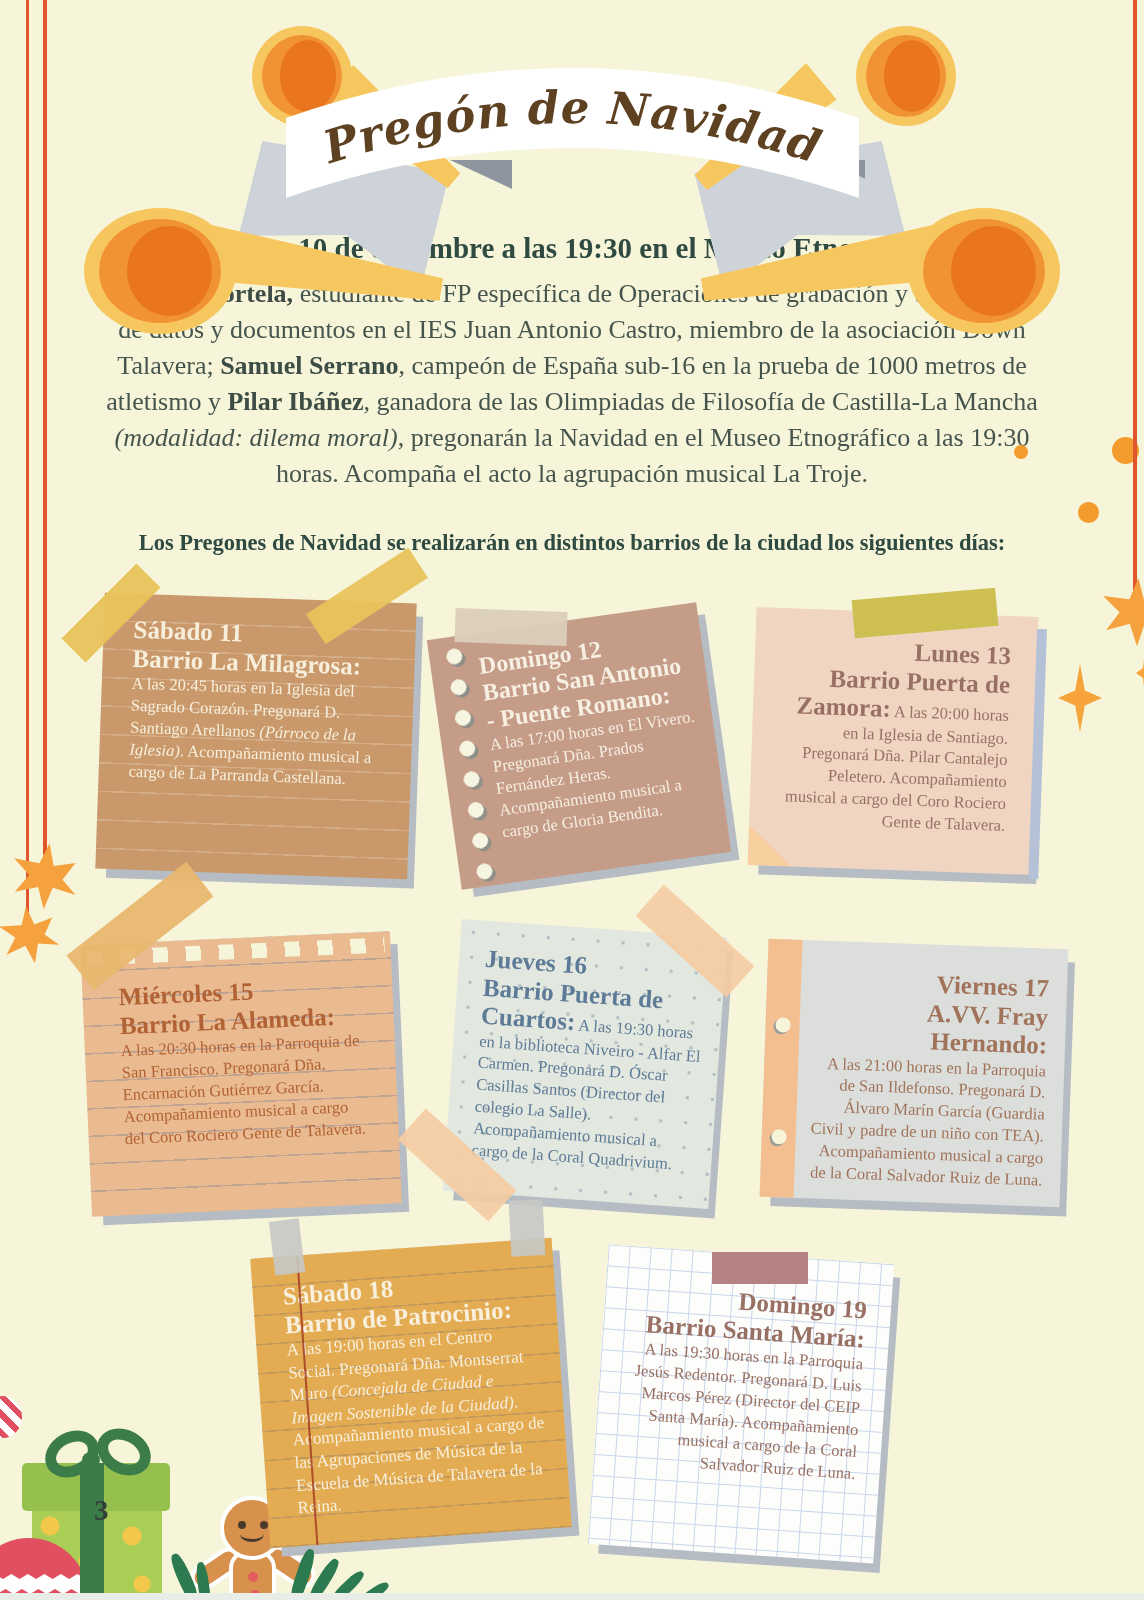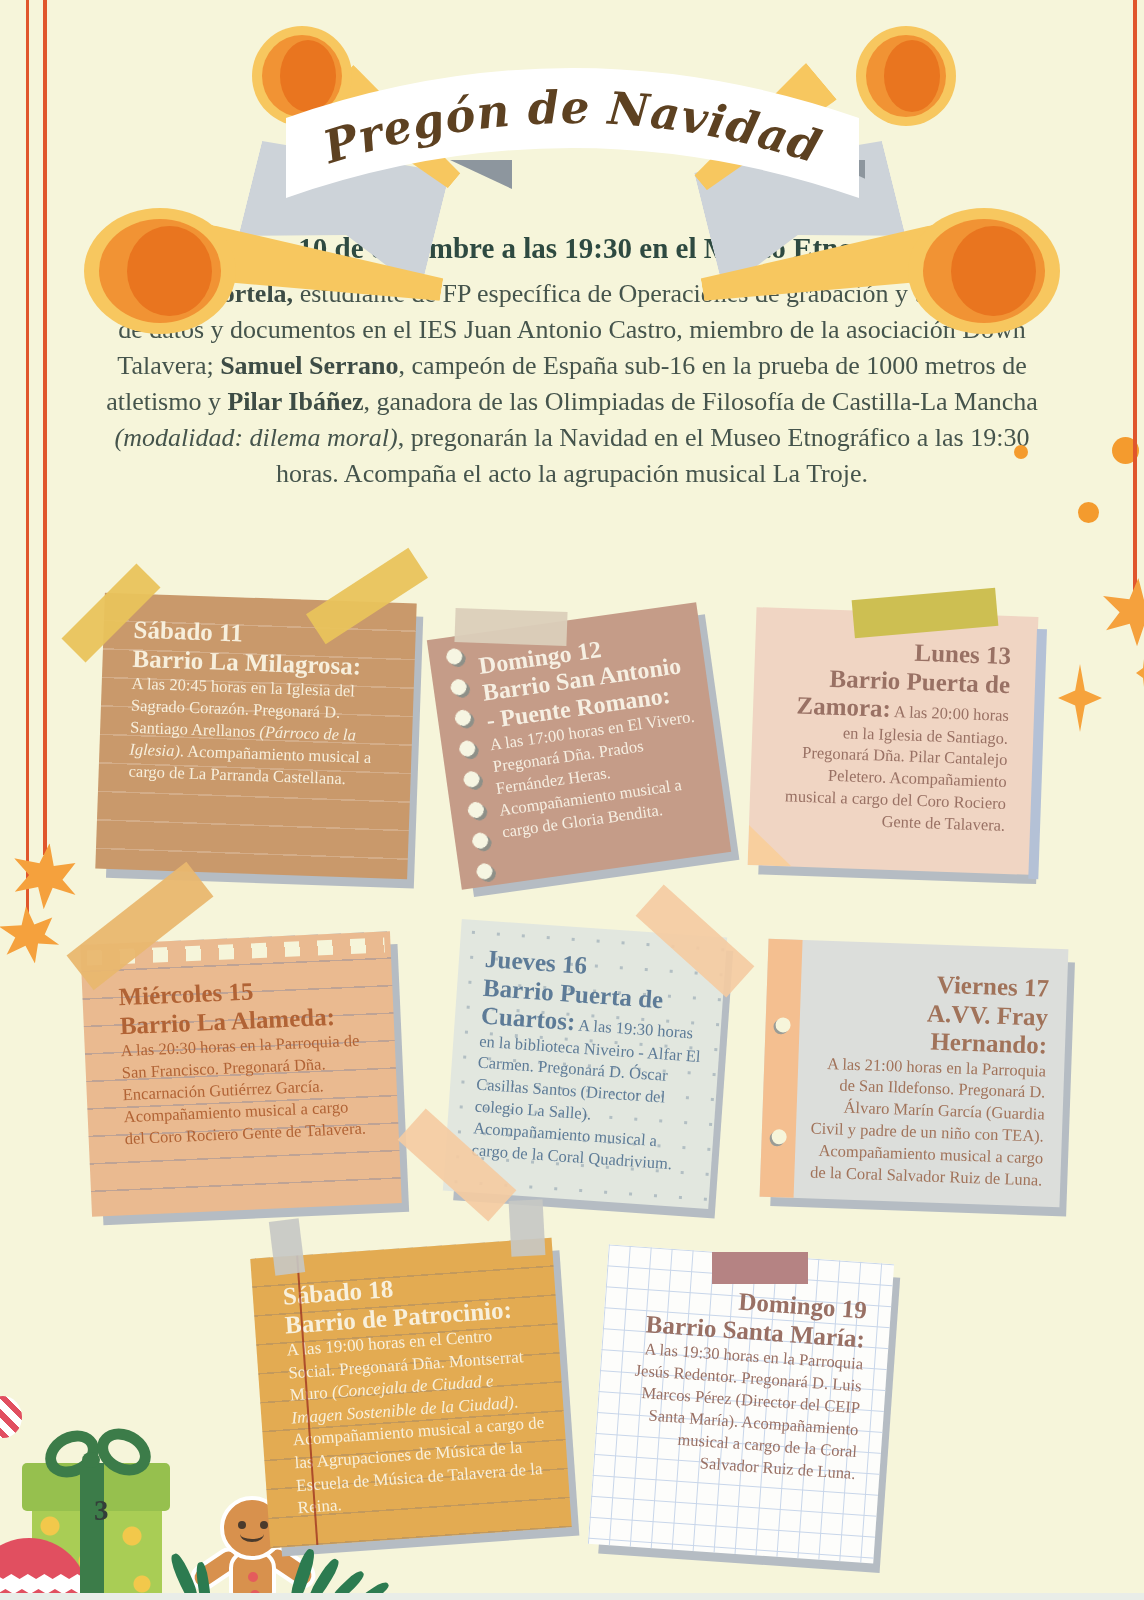--- a/index.html
+++ b/index.html
@@ -195,20 +195,21 @@
     <path d="M415,104 L353,133 L353,104 Z" fill="#8d969e" transform="translate(545,0) scale(-1,1) translate(-415,0)"></path>
     <path d="M6,142 Q292,42 579,142 L579,62 Q292,-38 6,62 Z" fill="#ffffff"></path>
     <path id="arc-line" d="M26,116 Q292,18 559,116" fill="none"></path>
     <text font-size="45">
       <textPath href="#arc-line" startOffset="50%" text-anchor="middle">Pregón de Navidad</textPath>
     </text>
   </svg>
 
   <h1 class="headline">Viernes 10 de diciembre a las 19:30 en el Museo Etnográfico.</h1>
   <p class="intro"><b>Claudia Portela,</b><span> estudiante de FP específica de Operaciones de grabación y tratamiento de datos y documentos en el IES Juan Antonio Castro, miembro de la asociación Down Talavera; </span><b>Samuel Serrano</b><span>, campeón de España sub-16 en la prueba de 1000 metros de atletismo y </span><b>Pilar Ibáñez</b><span>, ganadora de las Olimpiadas de Filosofía de Castilla-La Mancha </span><i>(modalidad: dilema moral)</i><span>, pregonarán la Navidad en el Museo Etnográfico a las 19:30 horas. Acompaña el acto la agrupación musical La Troje.</span></p>
+  <p class="subtitle">Los Pregones de Navidad se realizarán en distintos barrios de la ciudad los siguientes días:</p>
 
   <div class="note n1">
     <div class="note-text"><span class="note-title">Sábado 11
 Barrio La Milagrosa:
 </span><span class="note-body">A las 20:45 horas en la Iglesia del Sagrado Corazón. Pregonará D. Santiago Arellanos </span><span class="note-body em">(Párroco de la Iglesia)</span><span class="note-body">. Acompañamiento musical a cargo de La Parranda Castellana.</span></div>
   </div>
 
   <div class="note n2">
     <div class="note-text"><span class="note-title">Domingo 12
 Barrio San Antonio

